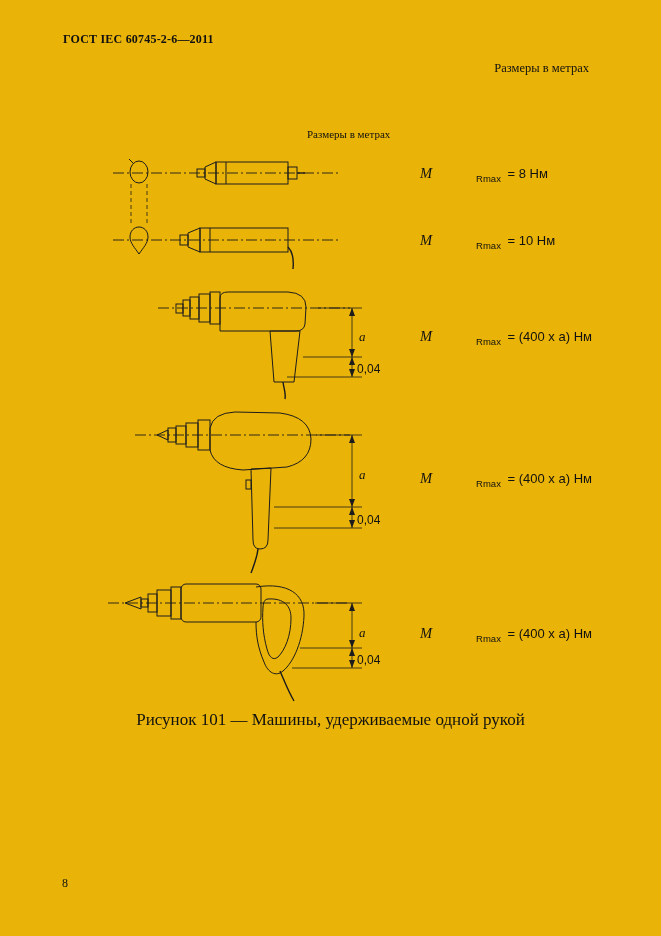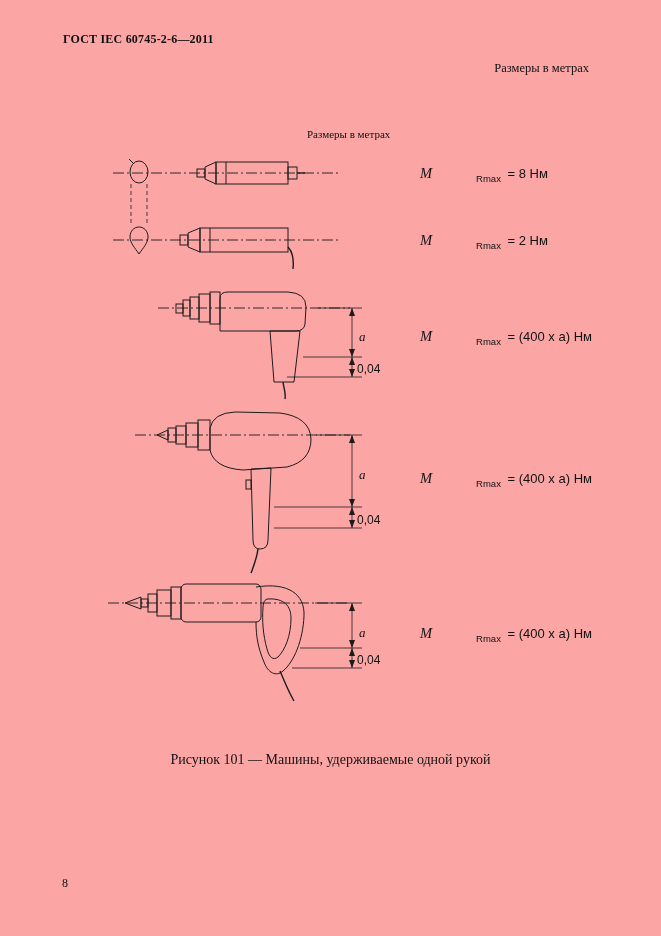--- a/index.html
+++ b/index.html
@@ -1,21 +1,21 @@
 <!DOCTYPE html>
 <html><head>
 <meta charset="utf-8">
 <style>
   * { margin:0; padding:0; box-sizing:border-box; }
   html,body { background:#888; }
   .page {
     position:relative;
     width:661px; height:936px;
     margin:0 auto;
-    background:#fca5a5;
+    background:#eab308;
     font-family:"Liberation Serif", serif;
     color:#111;
     overflow:hidden;
   }
   .doc-header {
     position:absolute; left:63px; top:32px;
     font-size:12px; font-weight:bold;
     letter-spacing:0.2px;
   }
   .units-top {
@@ -32,22 +32,22 @@
   .torque {
     position:absolute; left:420px;
     font-family:"Liberation Sans", sans-serif;
     font-size:13px; color:#111;
     white-space:nowrap;
   }
   .torque .sym { font-style:italic; font-size:14.5px; font-family:"Liberation Serif", serif; }
   .torque sub { font-size:9.5px;padding-left:44px; }
   .torque .val { margin-left:3px;margin-top:47px; }
   .caption {
-    position:absolute; left:0; top:752px; width:100%;
-    text-align:center; font-size:14px;
+    position:absolute; left:0; top:710px; width:100%;
+    text-align:center; font-size:17px;
   }
   .pageno {
     position:absolute; left:62px; top:876px;
     font-size:12px;
   }
   
   .s   { fill:none; stroke:#1c1c1c; stroke-width:1; }
   .s15 { fill:none; stroke:#1c1c1c; stroke-width:1.4; }
   .cl  { fill:none; stroke:#1c1c1c; stroke-width:0.9; stroke-dasharray:11 3 2 3; }
   .dsh { fill:none; stroke:#1c1c1c; stroke-width:0.8; stroke-dasharray:4 3; }
@@ -168,21 +168,21 @@
       </g>
     </g>
   </svg>
 
   <div class="torque" style="top:165px">
     <span class="sym">M</span><sub>Rmax</sub>
     <span class="val">= 8 Нм</span>
   </div>
   <div class="torque" style="top:232px">
     <span class="sym">M</span><sub>Rmax</sub>
-    <span class="val">= 2 Нм</span>
+    <span class="val">= 10 Нм</span>
   </div>
   <div class="torque" style="top:328px">
     <span class="sym">M</span><sub>Rmax</sub>
     <span class="val">= (400 x a) Нм</span>
   </div>
   <div class="torque" style="top:470px">
     <span class="sym">M</span><sub>Rmax</sub>
     <span class="val">= (400 x a) Нм</span>
   </div>
   <div class="torque" style="top:625px">

